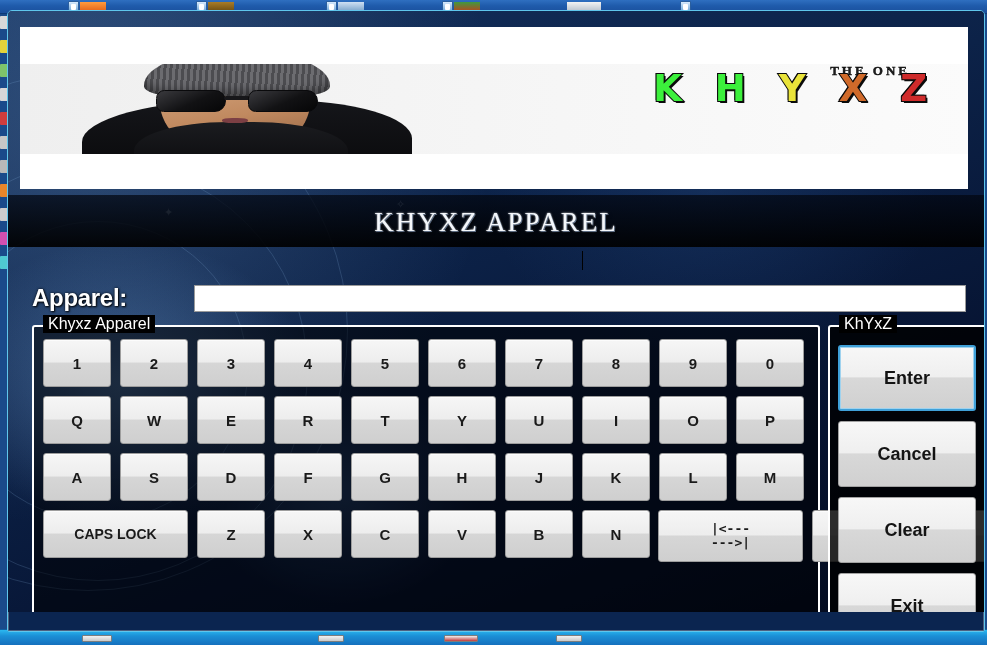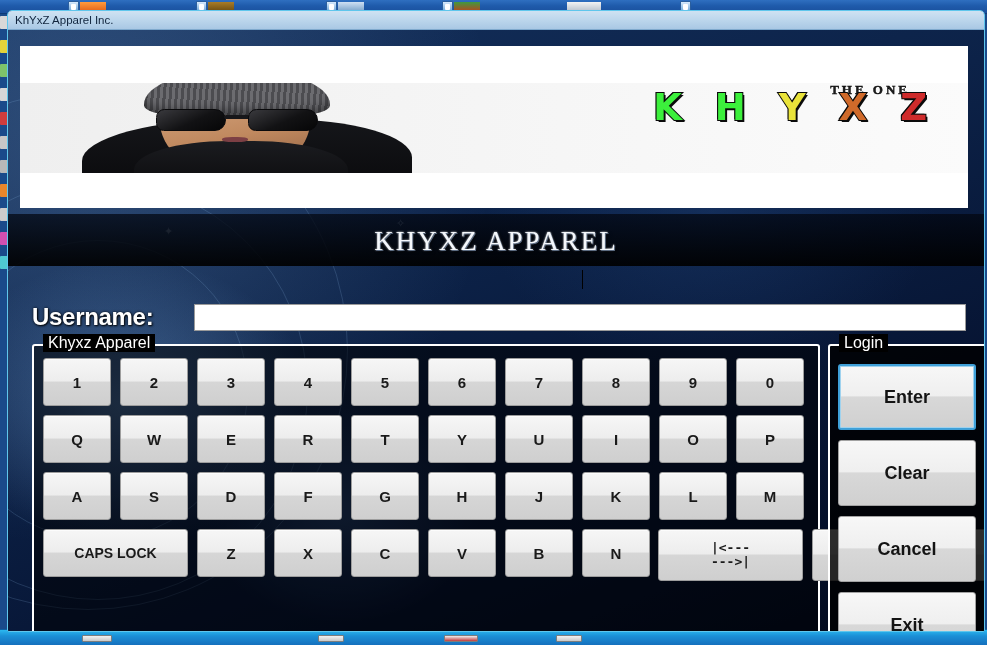--- a/index.html
+++ b/index.html
@@ -338,23 +338,20 @@
 
   <div id="bottom-taskbar">
     <div class="btb-item" style="left:82px;width:30px;"></div>
     <div class="btb-item" style="left:318px;width:26px;"></div>
     <div class="btb-item" style="left:444px;width:34px;background:linear-gradient(180deg,#f0f0f0,#c23b3b);"></div>
     <div class="btb-item" style="left:556px;width:26px;"></div>
   </div>
 
   <div id="app-window">
 
-    <div id="title-bar">
-      <span id="title-text">KhYxZ Apparel Inc.</span>
-    </div>
 
     <div id="client">
 
       <div class="swirl" style="left:-120px;top:150px;width:420px;height:420px;"></div>
       <div class="swirl" style="left:-60px;top:210px;width:300px;height:300px;"></div>
       <div class="swirl" style="left:-180px;top:60px;width:520px;height:520px;"></div>
       <div class="sparkle" style="left:156px;top:196px;">✦</div>
       <div class="sparkle" style="left:388px;top:188px;">✧</div>
       <div class="sparkle" style="left:60px;top:470px;font-size:14px;">✦</div>
 
@@ -396,21 +393,21 @@
 
         </div>
       </div>
 
       <div id="title-band"></div>
       <div id="brand-title">KHYXZ APPAREL</div>
 
       <div id="caret"></div>
 
       <div class="cred-row" id="row-password">
-        <span class="cred-label">Username:</span>
+        <span class="cred-label">Apparel:</span>
         <input class="cred-input" type="password" id="password-input" value="" style="">
       </div>
 
       <div class="groupbox" id="keyboard-group">
         <span class="gb-legend">Khyxz Apparel</span>
 
         <div id="keyboard">
 
           <div class="krow">
             <div class="key w-std">1</div>
@@ -470,24 +467,24 @@
                 <div class="key w-space"></div>
               </div>
             </div>
             <div class="key w-back">&lt;==</div>
           </div>
 
         </div>
       </div>
 
       <div class="groupbox" id="login-group">
-        <span class="gb-legend">Login</span>
+        <span class="gb-legend">KhYxZ</span>
         <div id="login-buttons">
           <div class="lbtn focused">Enter</div>
+          <div class="lbtn">Cancel</div>
           <div class="lbtn">Clear</div>
-          <div class="lbtn">Cancel</div>
           <div class="lbtn">Exit</div>
         </div>
       </div>
 
     </div>
   </div>
 </div>
 
 </body></html>

